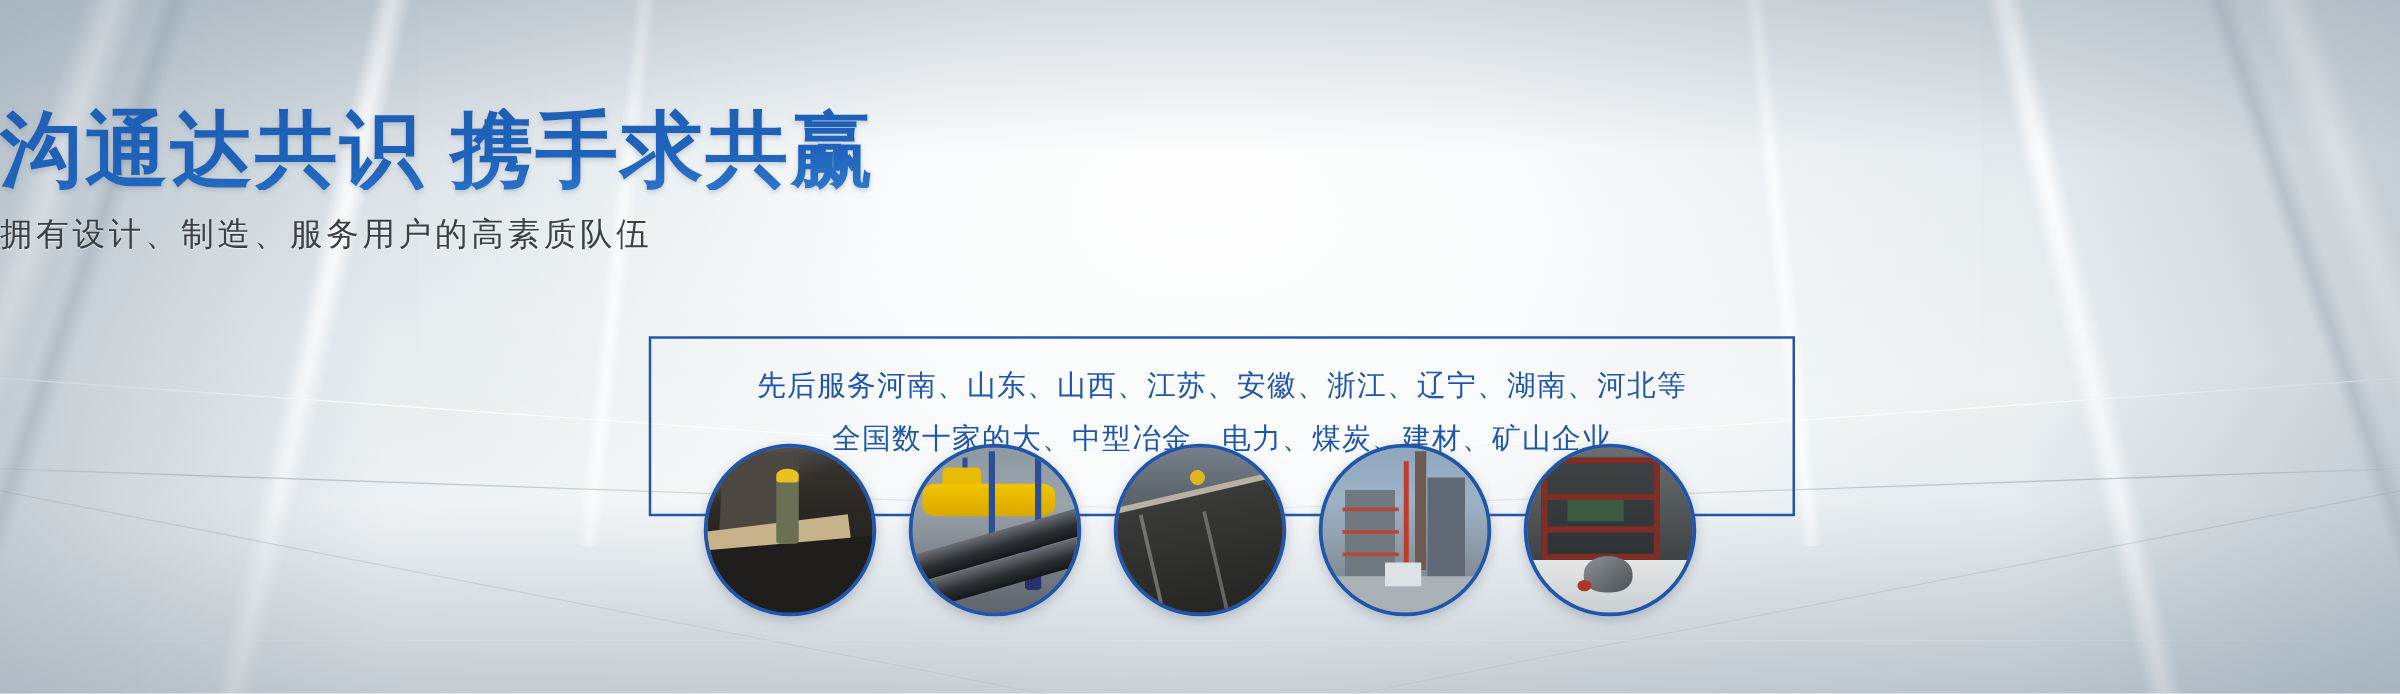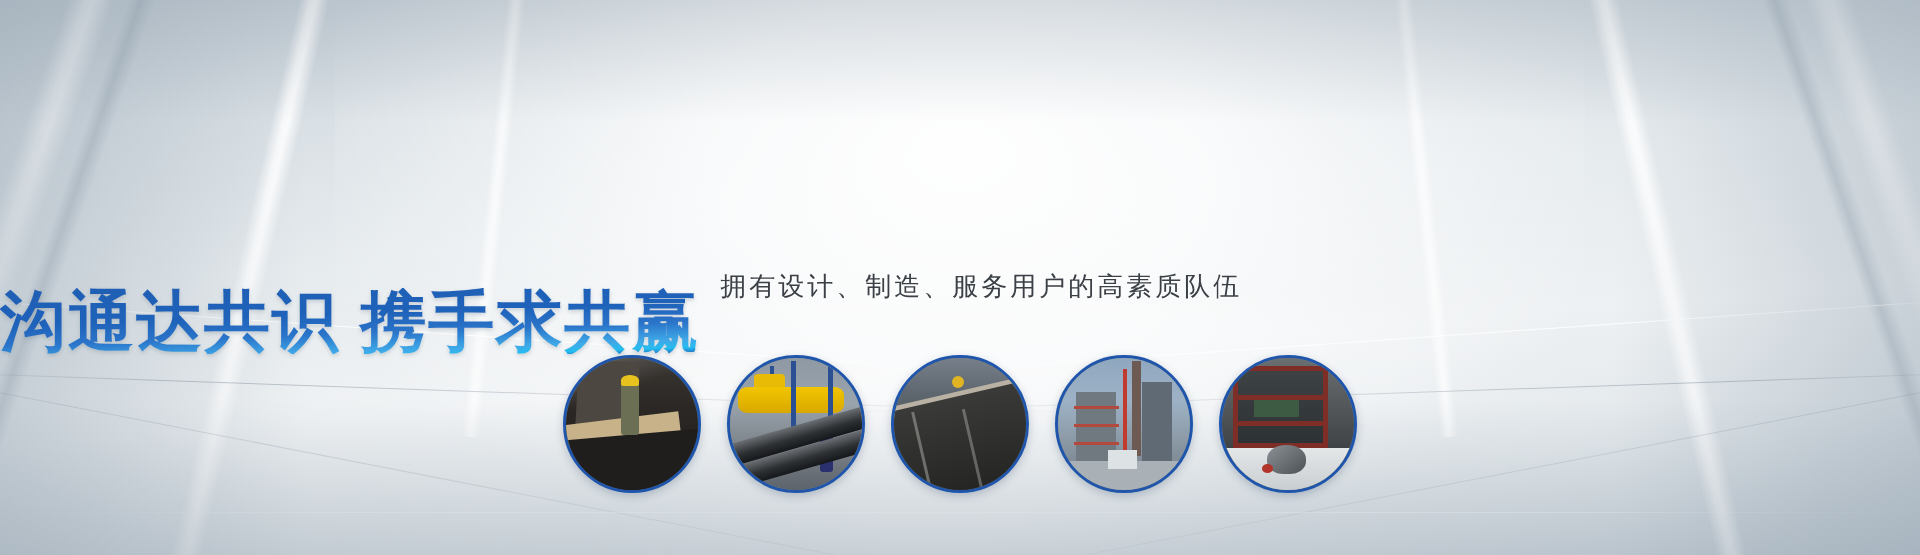--- a/index.html
+++ b/index.html
@@ -85,22 +85,21 @@
       rgba(118,134,150,0.45) 22%,
       rgba(118,134,150,0.45) 78%,
       rgba(118,134,150,0) 100%);
   }
 
   
   .content {
     position: absolute;
     inset: 0;
     display: flex;
-    align-items: center;
-    gap: 20px;
+    flex-direction: column;
   }
 
   .headline {
     margin-top: 86px;
     font-size: 66px;
     line-height: 1.0;
     font-weight: bold;
     letter-spacing: 2px;
     white-space: nowrap;
     background-image: linear-gradient(178deg,
@@ -261,20 +260,26 @@
     <div class="glow-bottom"></div>
     <div class="vignette"></div>
   </div>
 
   <div class="content">
 
     <div class="headline">沟通达共识 携手求共赢</div>
 
     <div class="subhead">拥有设计、制造、服务用户的高素质队伍</div>
 
+    <div class="infobox">
+      <div class="infobox-lines">
+        <div>先后服务河南、山东、山西、江苏、安徽、浙江、辽宁、湖南、河北等</div>
+        <div>全国数十家的大、中型冶金、电力、煤炭、建材、矿山企业</div>
+      </div>
+    </div>
 
     <div class="circles">
 
       <div class="circle">
         <div class="photo p1">
           <div class="rust"></div>
           <div class="plate-c"></div>
           <div class="plate-a"></div>
           <div class="plate-b"></div>
           <div class="worker"></div>

